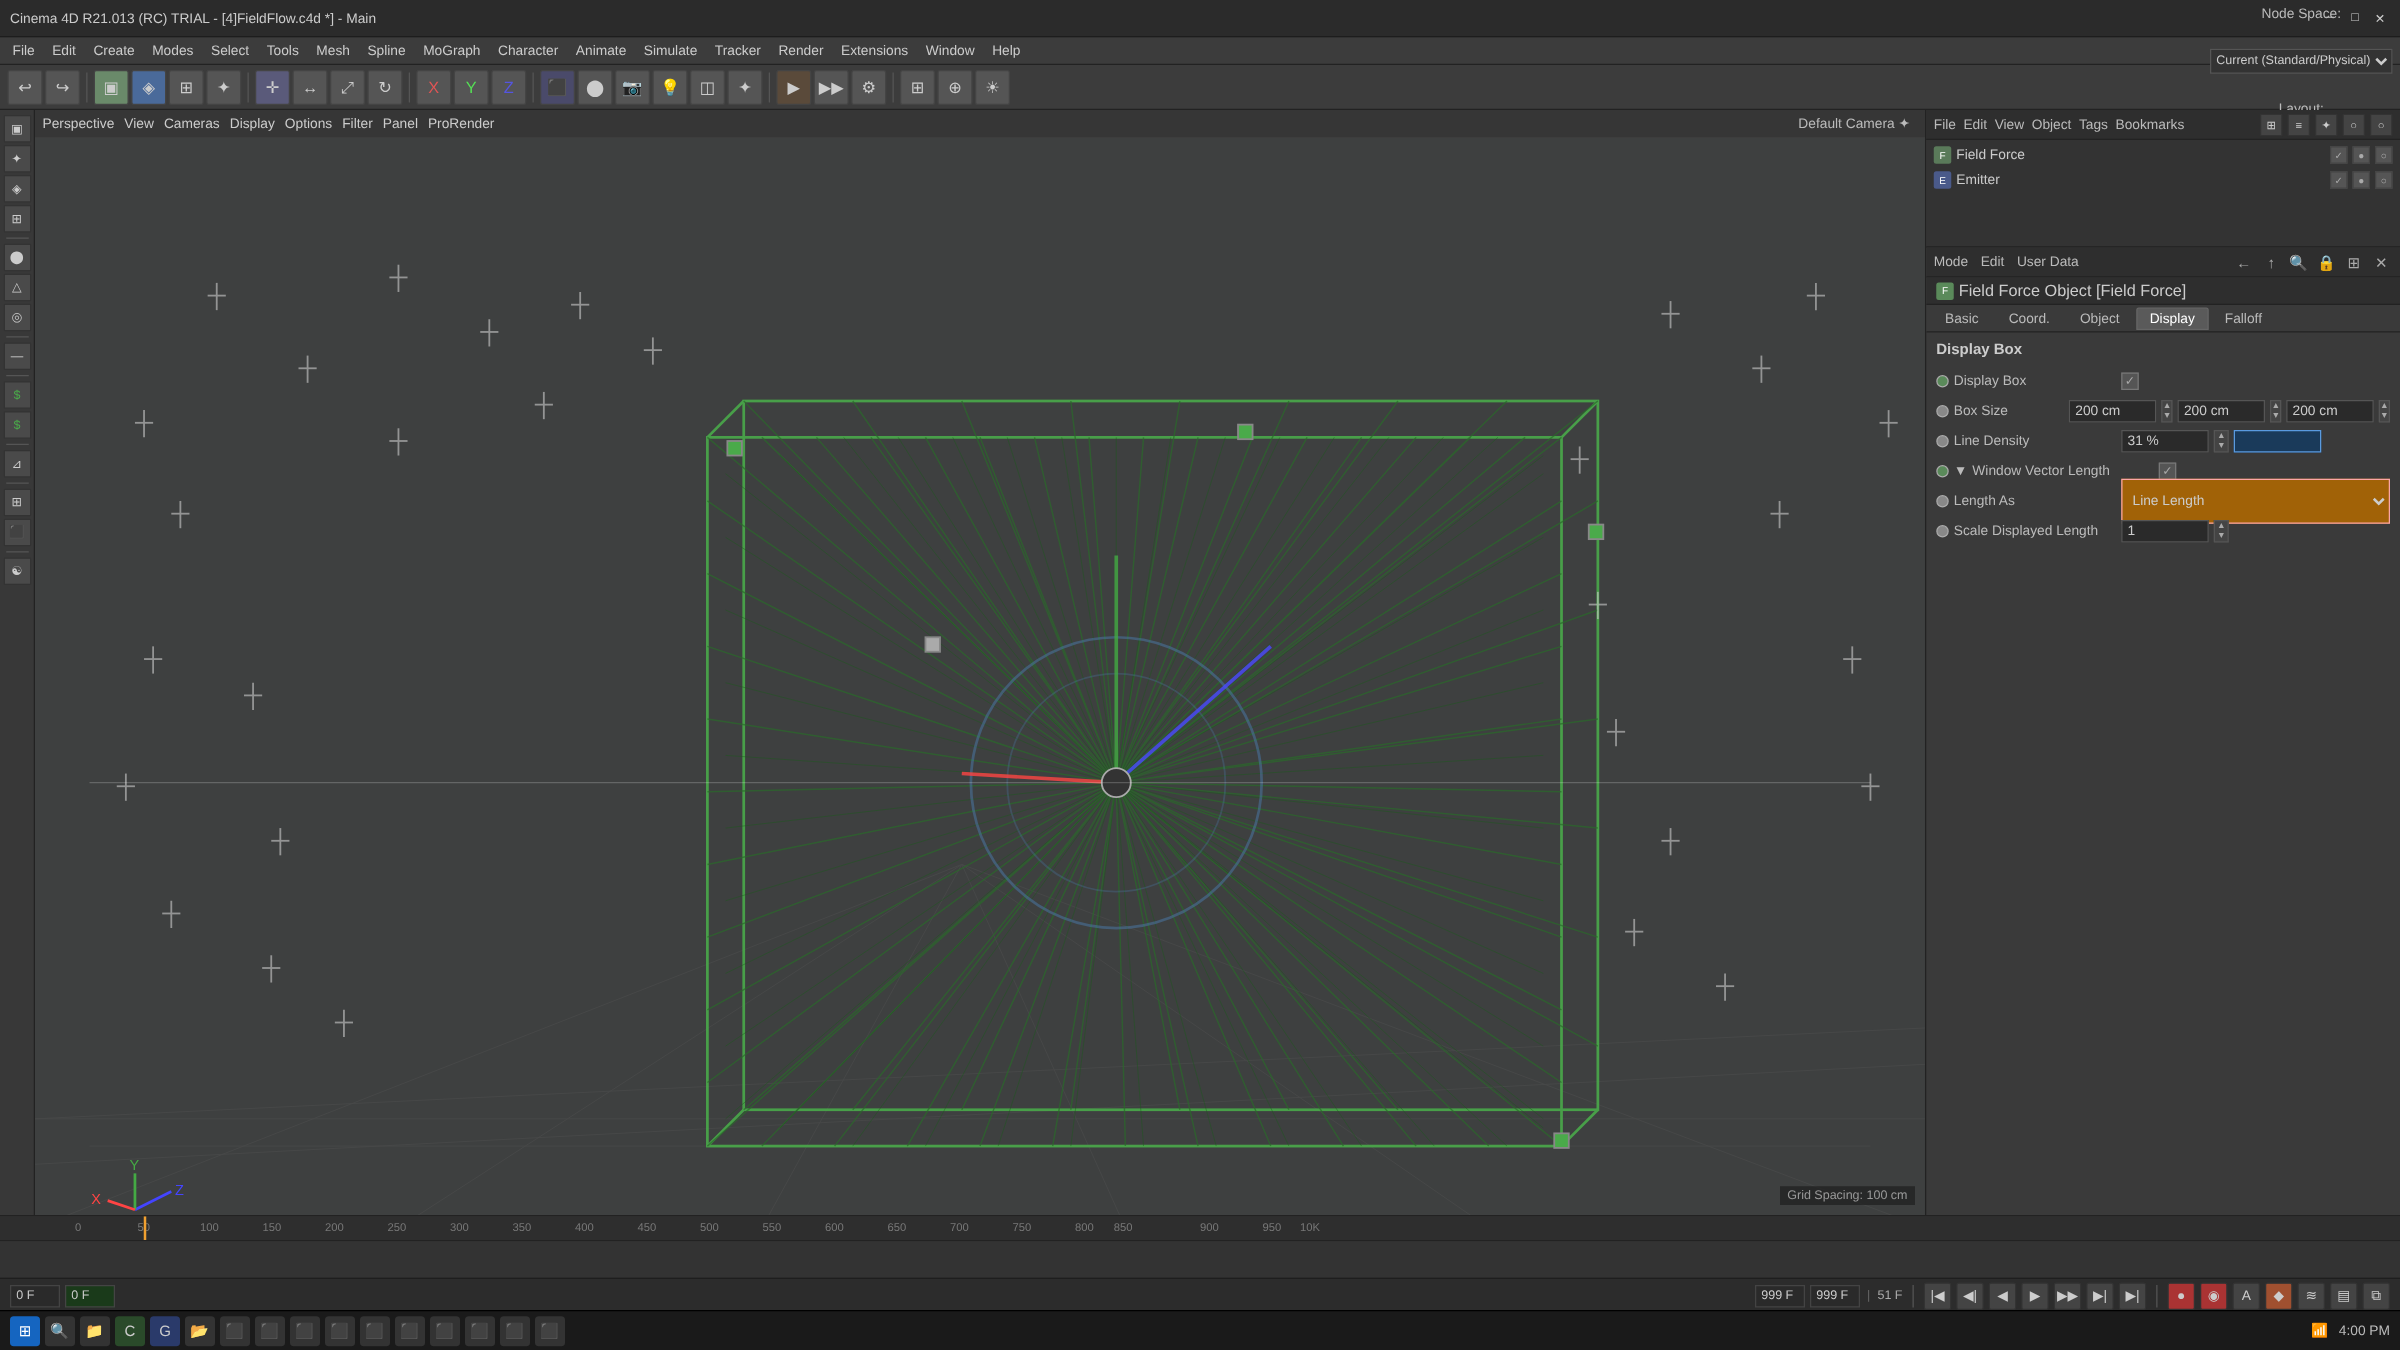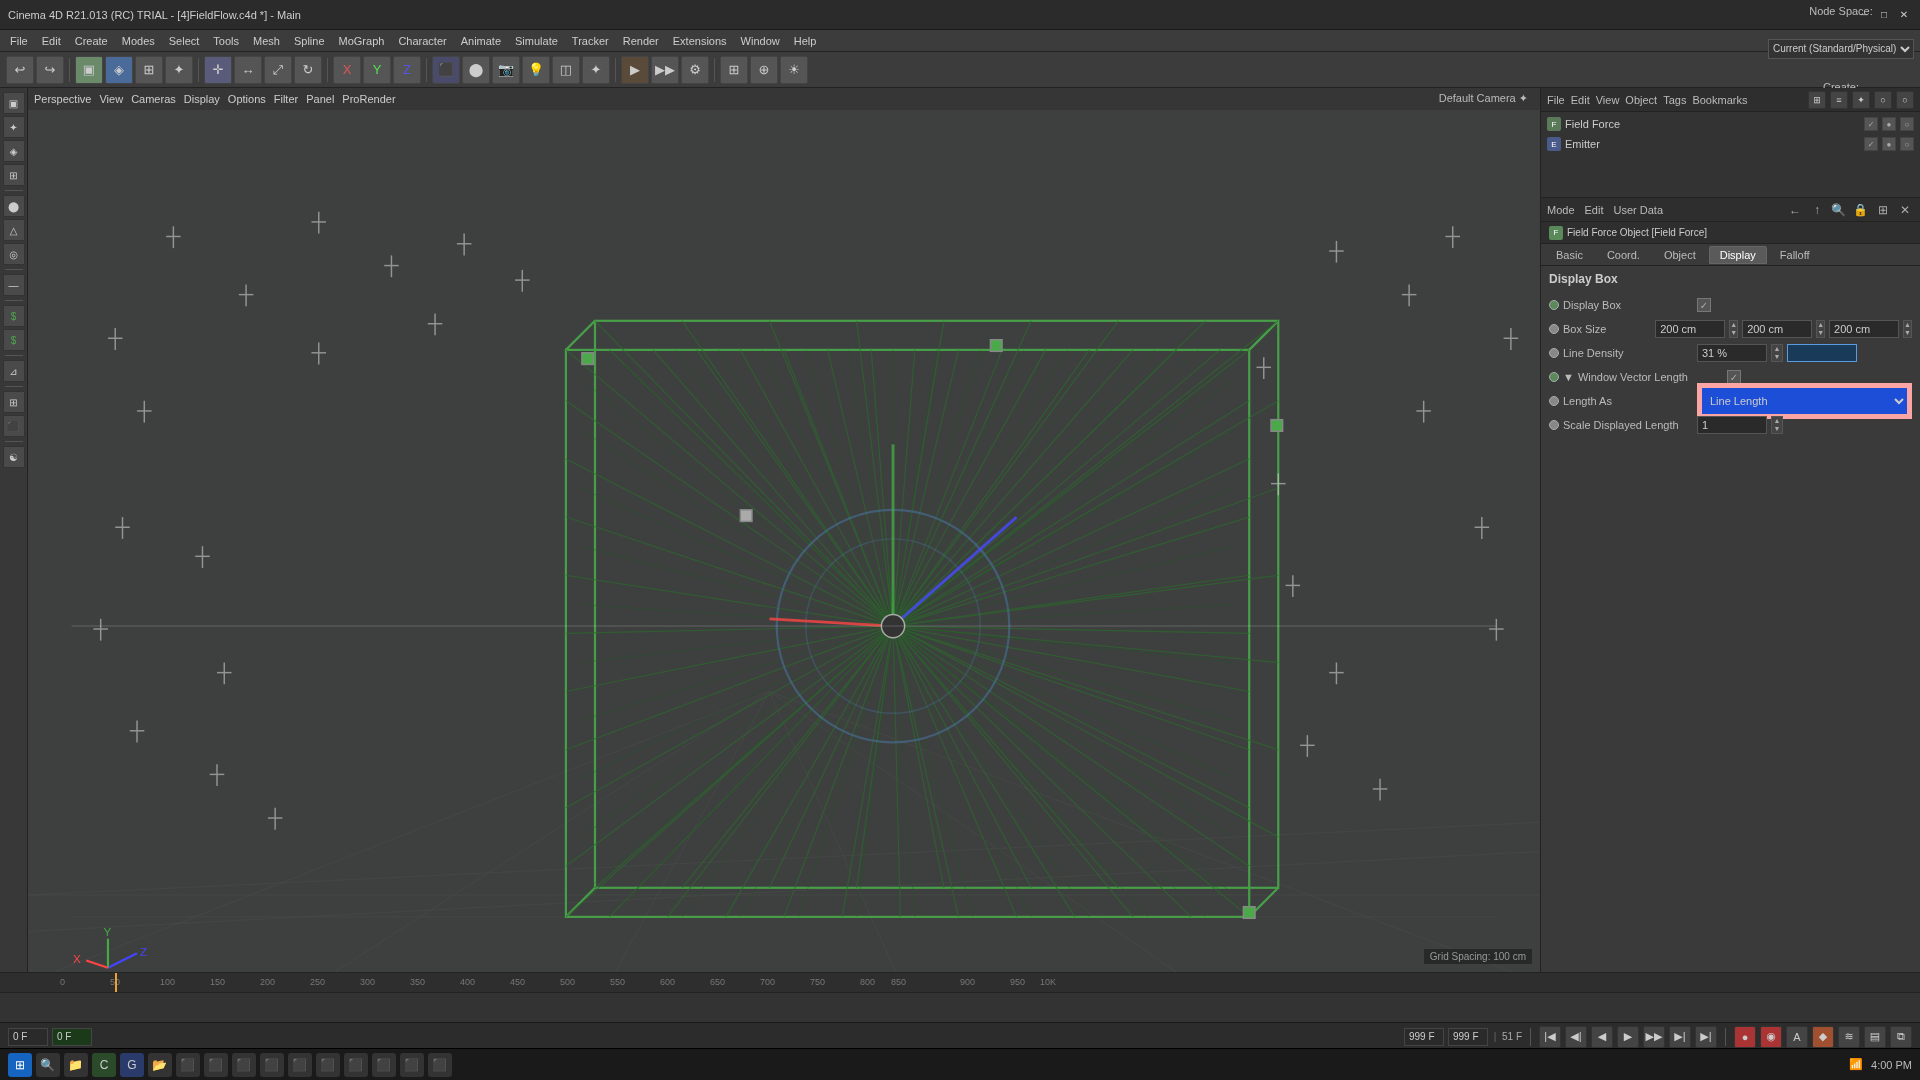--- a/index.html
+++ b/index.html
@@ -173,21 +173,21 @@
 
     #props-title {
       height: 22px;
       background: #2e2e2e;
       display: flex; align-items: center;
       padding: 0 8px;
       border-bottom: 1px solid #222;
       gap: 4px;
     }
     .props-icon { width: 14px; height: 14px; background: #5a8a5a; border-radius: 2px; display: flex; align-items: center; justify-content: center; font-size: 8px; color: #fff; }
-    #props-title span { font-size: 10px; color: #ccc; }
+    #props-title span { font-size: 13px; color: #ccc; }
 
     #props-tabs {
       height: 22px;
       background: #3a3a3a;
       display: flex; align-items: center;
       padding: 0 4px; gap: 2px;
       border-bottom: 1px solid #222;
     }
     .ptab {
       padding: 2px 10px;
@@ -244,22 +244,22 @@
       width: 70px;
     }
     .prop-input.highlight {
       background: #1a3a5a;
       border-color: #5a9adf;
     }
     .prop-spinner { width: 12px; height: 18px; background: #444; border: 1px solid #555; display: flex; flex-direction: column; align-items: center; justify-content: center; cursor: pointer; }
     .prop-spinner span { font-size: 7px; color: #aaa; line-height: 8px; }
 
     .prop-select {
-      background: #1d4ed8;
-      border: 5px solid #fca5a5;
+      background: #a16207;
+      border: 1px solid #fca5a5;
       color: #ccc;
       font-size: 11px;
       padding: 1px 4px;
       height: 36px;
       flex: 1;
     }
 
     
     #timeline {
       height: 50px;
@@ -437,21 +437,21 @@
   <div class="tb-sep"></div>
   <div class="tb-btn">⊞</div>
   <div class="tb-btn">⊕</div>
   <div class="tb-btn">☀</div>
 
   <div class="tb-right">
     <span>Node Space:</span>
     <select style="background:#333;border:1px solid #555;color:#ccc;font-size:10px;height:20px;">
       <option>Current (Standard/Physical)</option>
     </select>
-    <span>Create:</span>
+    <span>Layout:</span>
     <select style="background:#333;border:1px solid #555;color:#ccc;font-size:10px;height:20px;">
       <option>Startup</option>
     </select>
   </div>
 </div>
 
 <div id="main-area">
 
   <div id="left-tools">
     <div class="lt-btn">▣</div>

